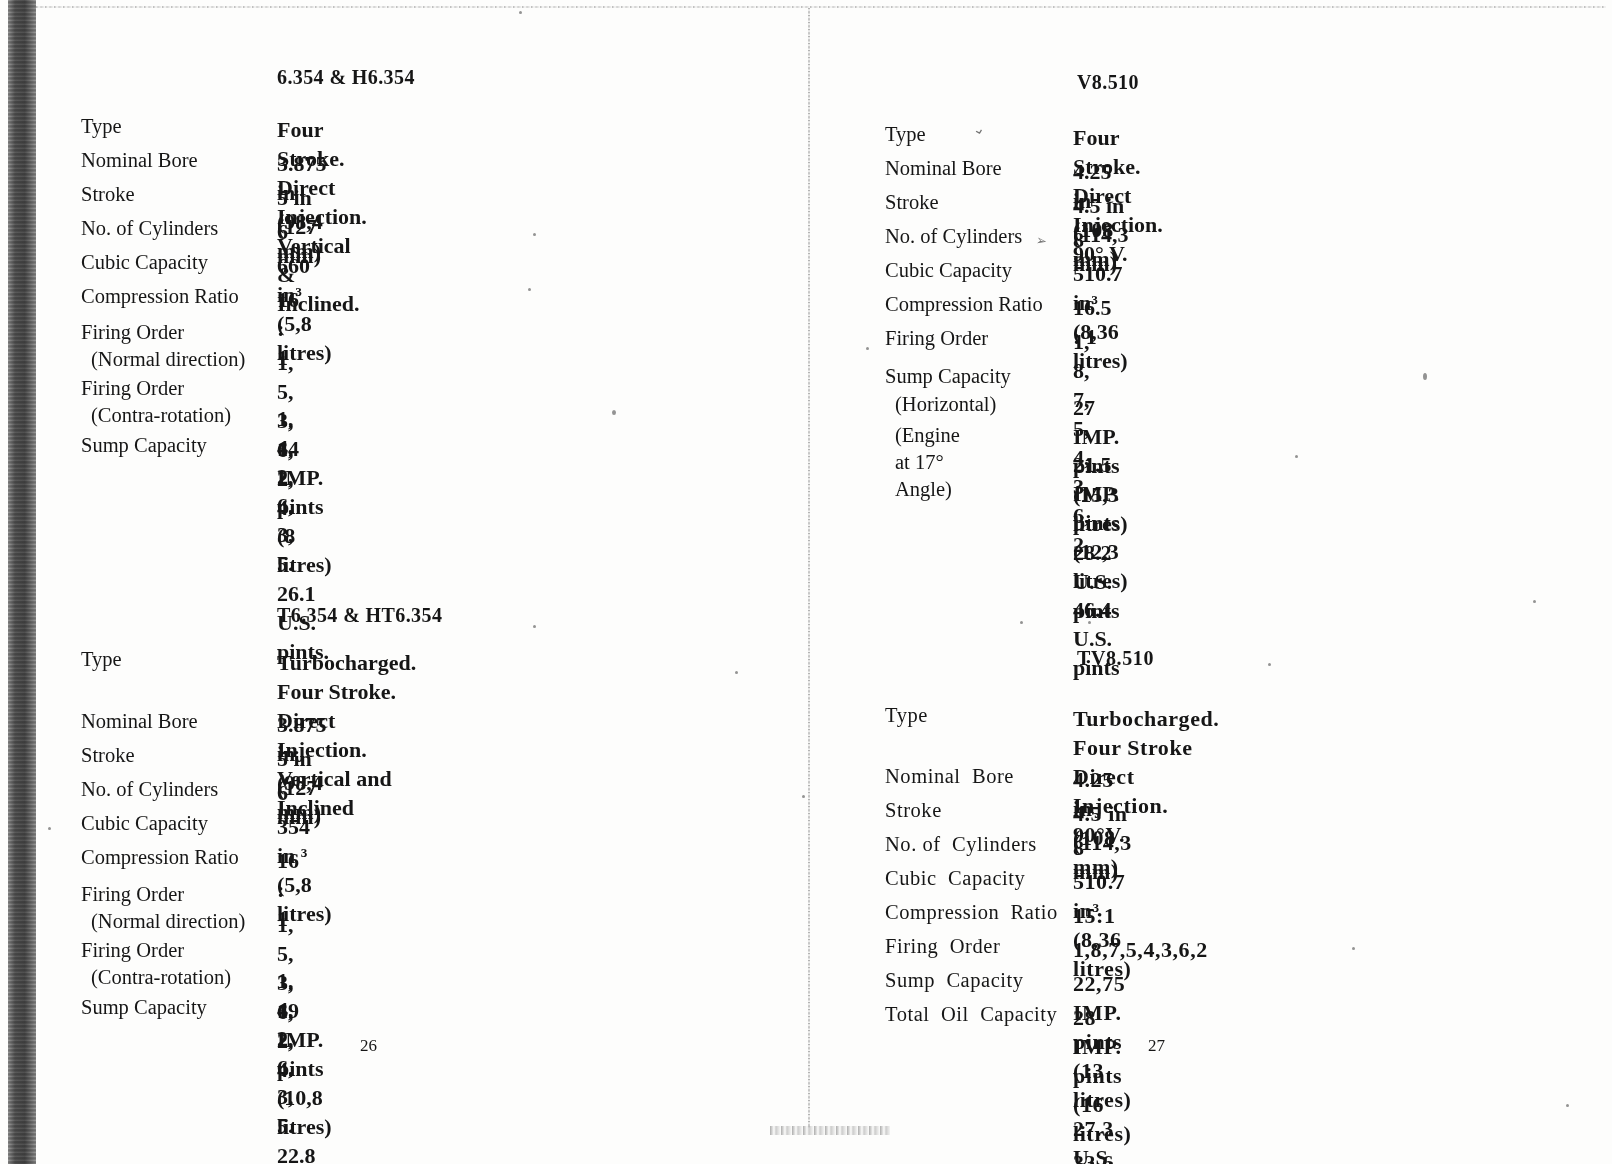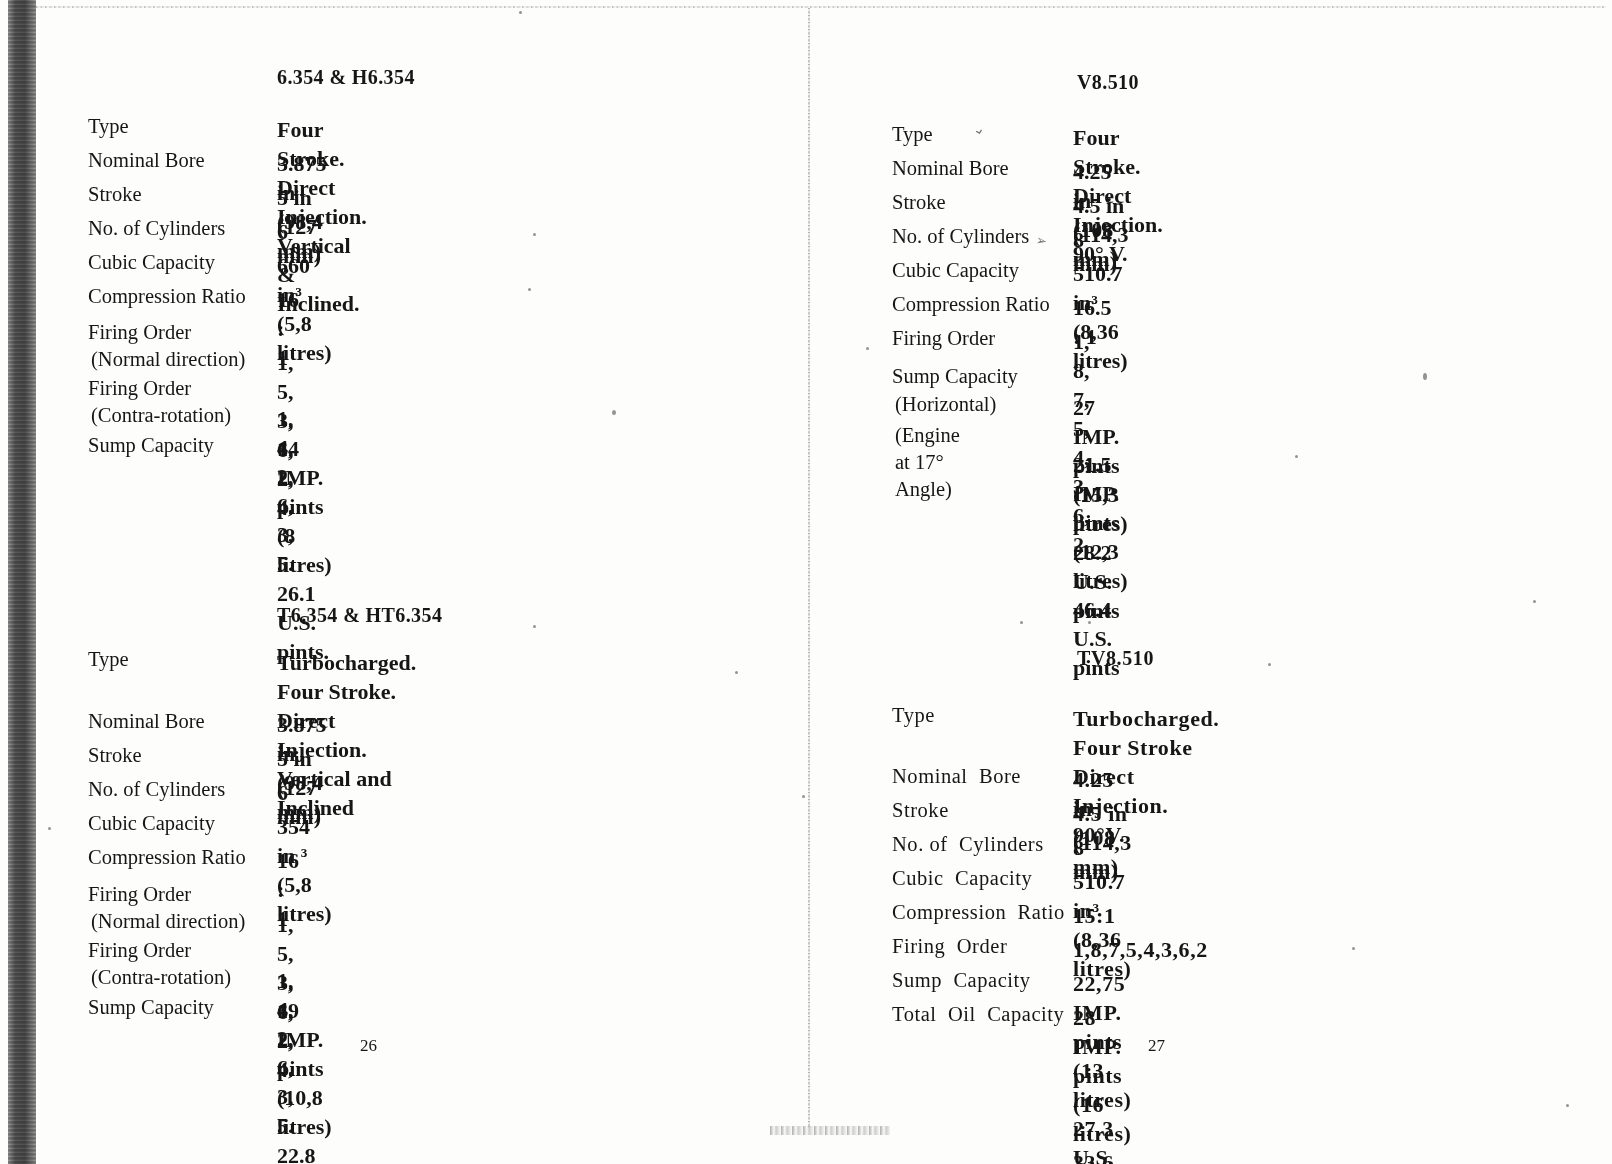--- a/index.html
+++ b/index.html
@@ -109,21 +109,21 @@
 
   .spec-block { position: absolute; }
 
   .row {
     position: relative;
     display: block;
     min-height: 34px;
   }
   .row .label {
     position: absolute;
-    left: 15px;
+    left: 8px;
     top: 0;
     font-size: 20.5px;
     white-space: pre;
   }
   .row .label.indent { left: 18px; }
   .row .value {
     position: absolute;
     top: 0;
     font-size: 22px;
     white-space: pre-line;

